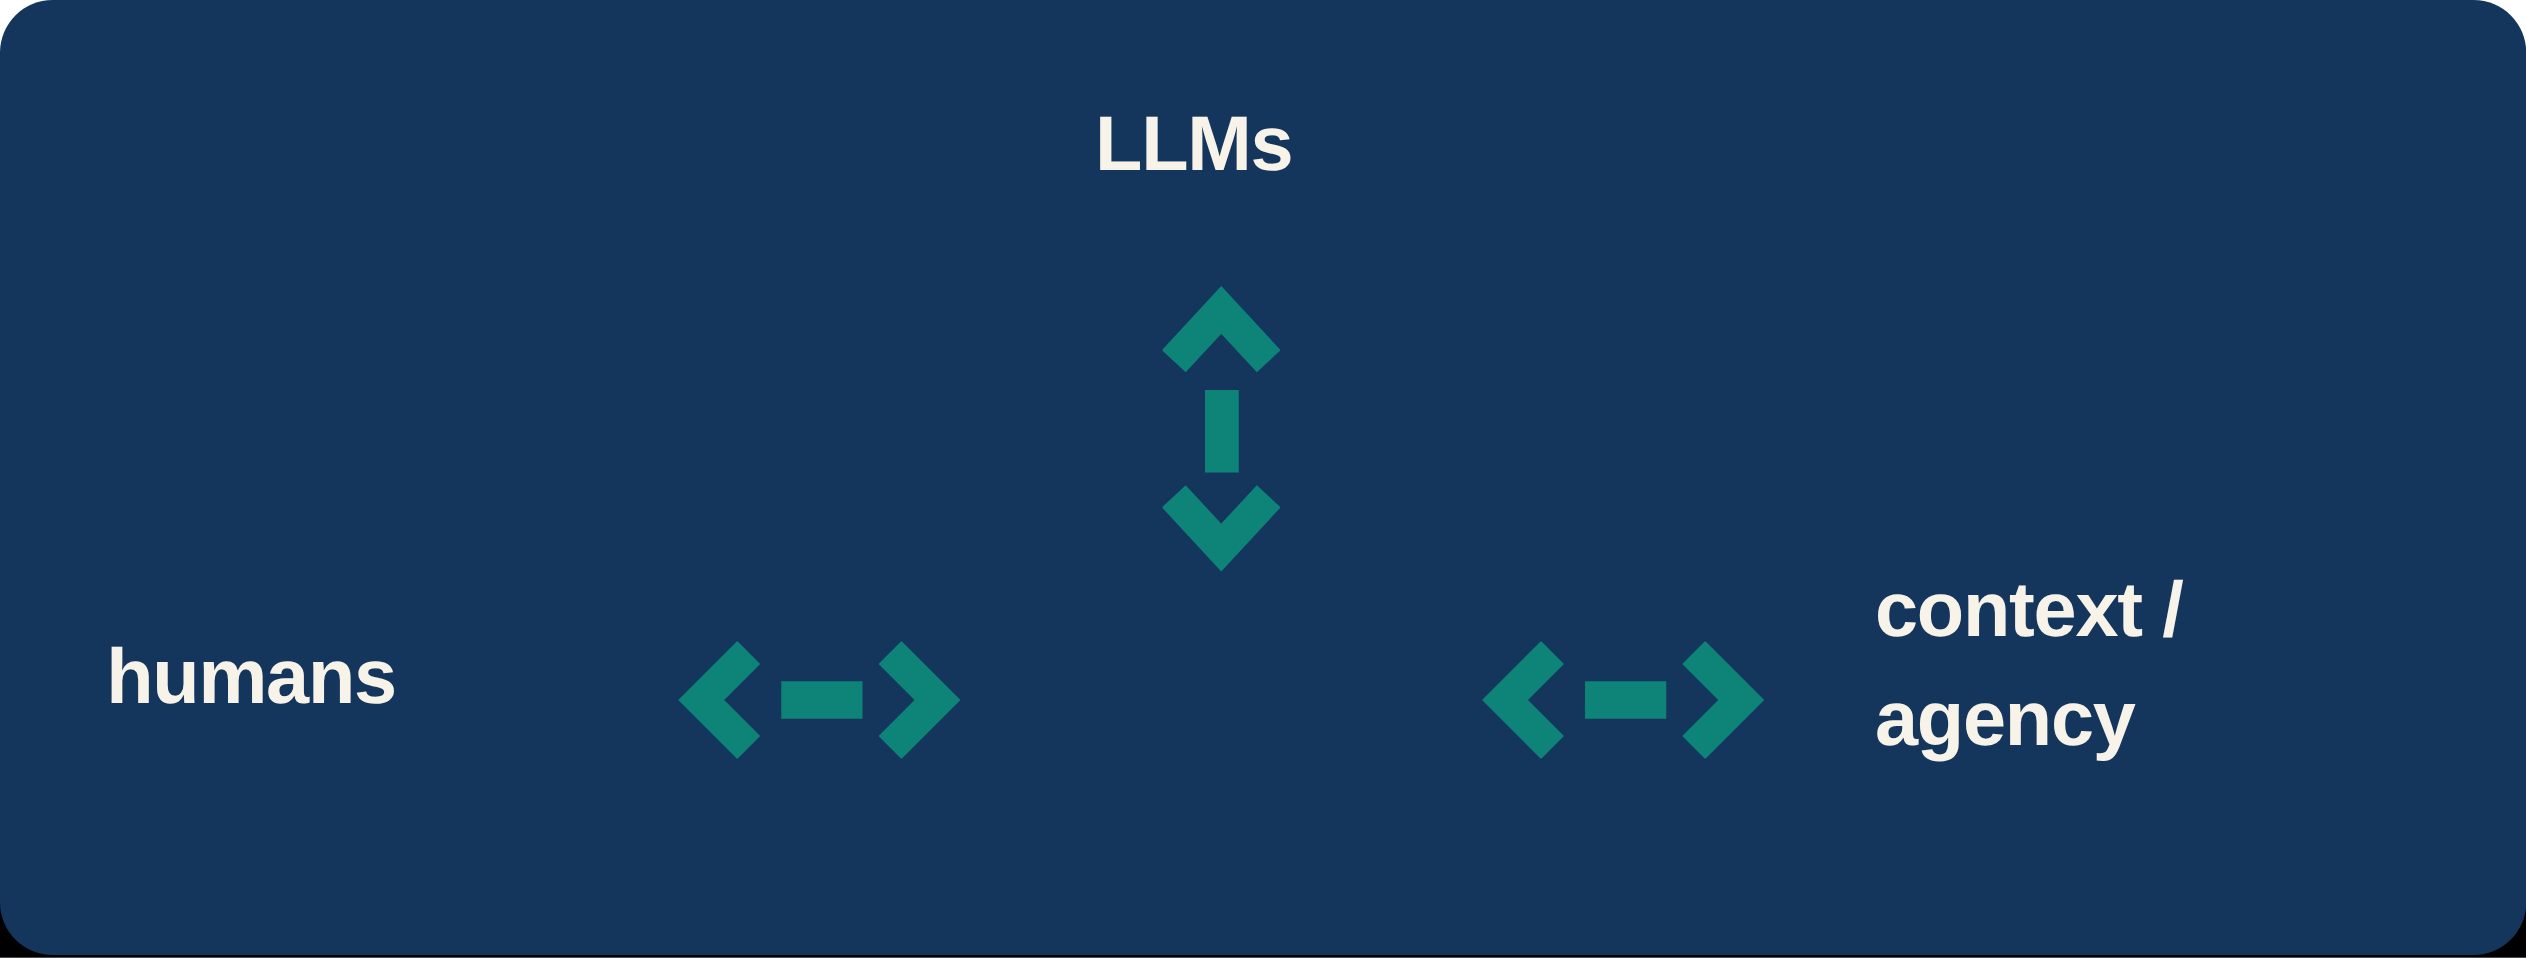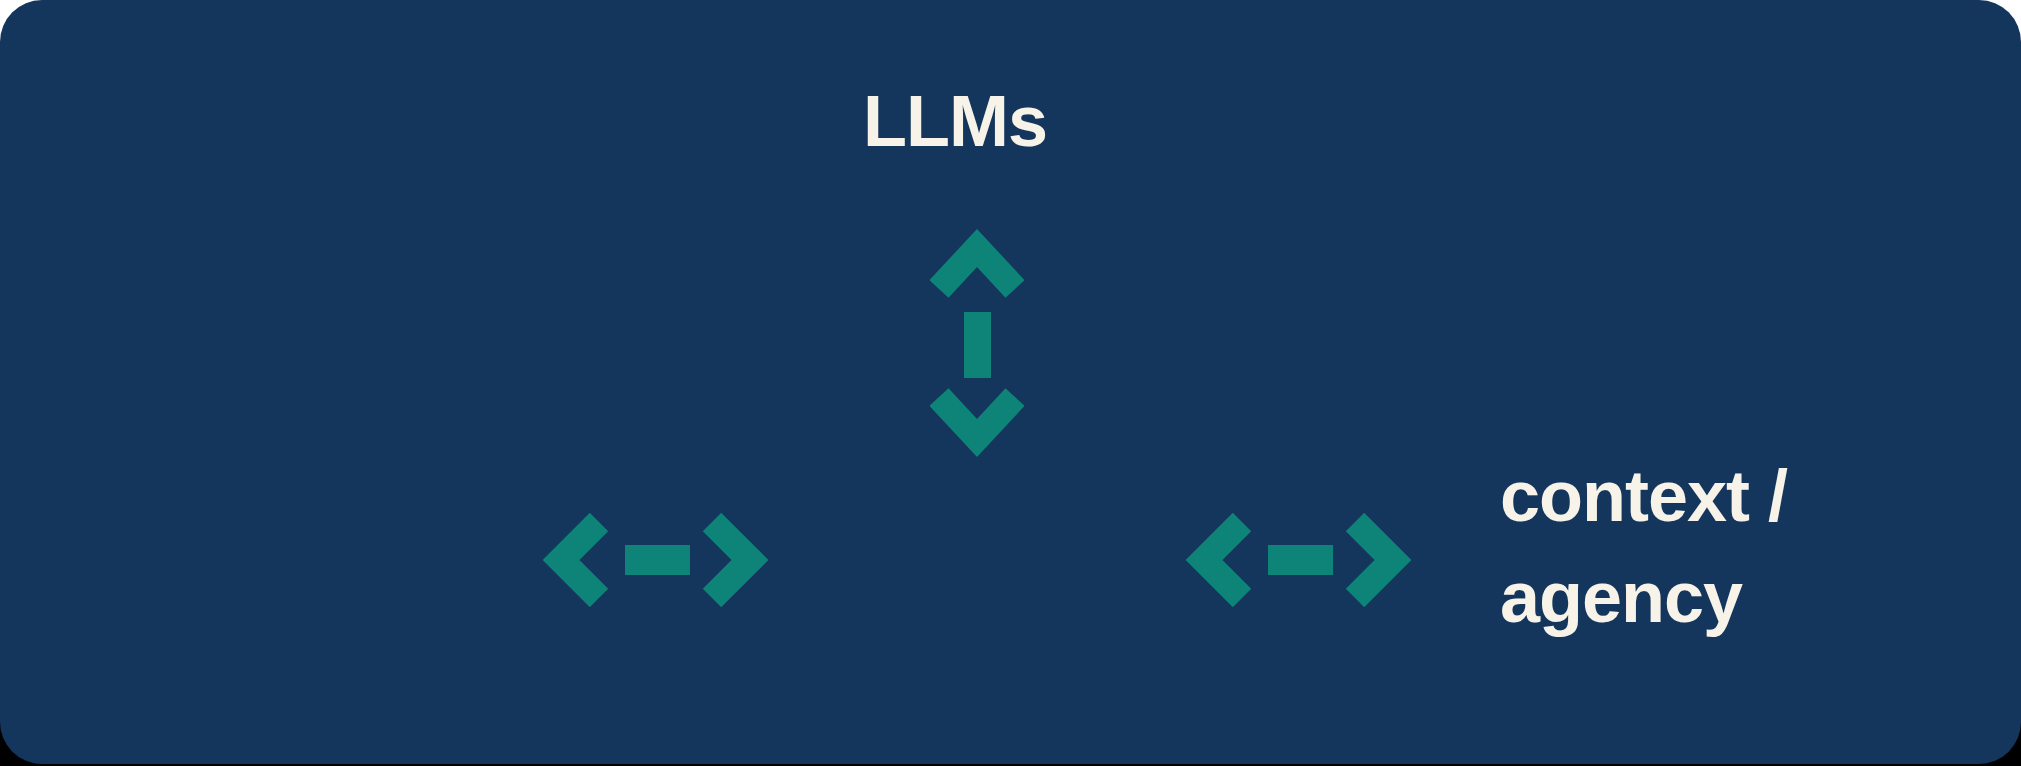--- a/index.html
+++ b/index.html
@@ -18,21 +18,21 @@
   }
   .card {
     position: absolute;
     left: 0; top: 0; right: 0; bottom: 2px;
     background: var(--background-navy);
     border-radius: 42px;
   }
   .node {
     position: absolute;
     color: var(--text-cream);
-    font-size: 72px;
+    font-size: 62px;
     font-weight: 700;
     line-height: 1;
     white-space: pre-line;
     letter-spacing: -1px;
   }
   .node-llms   { top: 85px;  left: 955px; transform: translateX(-50%); }
   .node-humans { top: 511px; left: 85px; }
   .node-chat   { top: 511px; left: 975px; transform: translateX(-50%); }
   .node-context{ top: 446px; left: 1500px; line-height: 1.4; }
   .connector { position: absolute; color: var(--arrow-teal); }
@@ -49,20 +49,21 @@
   <div class="node node-llms">LLMs</div>
 
   <div class="connector conn-vertical">
     <svg width="94" height="230" viewBox="0 0 94 230" aria-hidden="true">
       <polyline points="9,61 47,20 85,61" fill="none" stroke="currentColor" stroke-width="26" stroke-linecap="butt" stroke-linejoin="miter"></polyline>
       <rect x="34" y="84" width="27" height="66" fill="currentColor"></rect>
       <polyline points="9,169 47,210 85,169" fill="none" stroke="currentColor" stroke-width="26" stroke-linecap="butt" stroke-linejoin="miter"></polyline>
     </svg>
   </div>
 
+  <div class="node node-humans">humans</div>
 
   <div class="connector conn-h1">
     <svg width="227" height="94" viewBox="0 0 227 94" aria-hidden="true">
       <polyline points="57,9 19,47 57,85" fill="none" stroke="currentColor" stroke-width="26" stroke-linecap="butt" stroke-linejoin="miter"></polyline>
       <rect x="83" y="32" width="65" height="30" fill="currentColor"></rect>
       <polyline points="170,9 208,47 170,85" fill="none" stroke="currentColor" stroke-width="26" stroke-linecap="butt" stroke-linejoin="miter"></polyline>
     </svg>
   </div>
 
 

